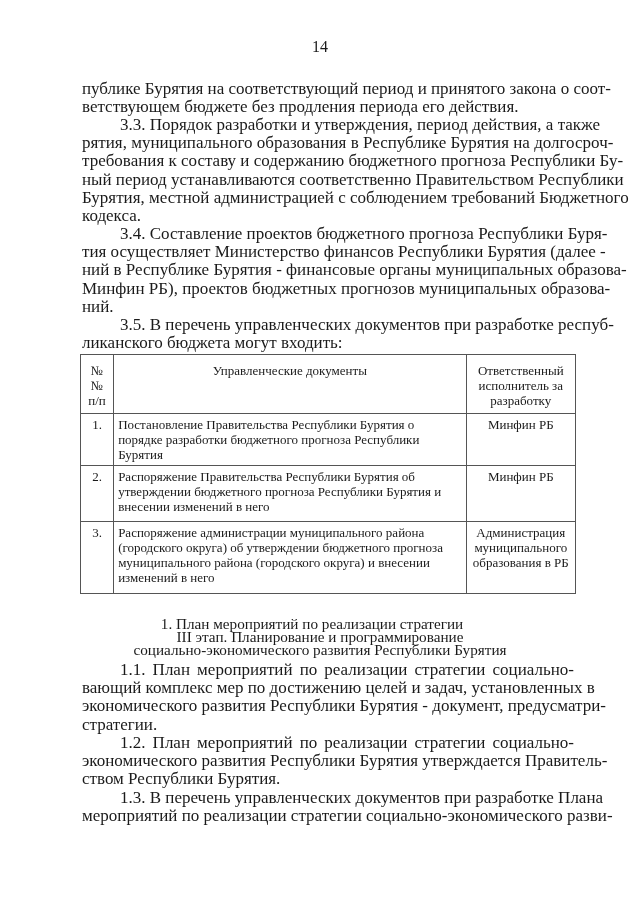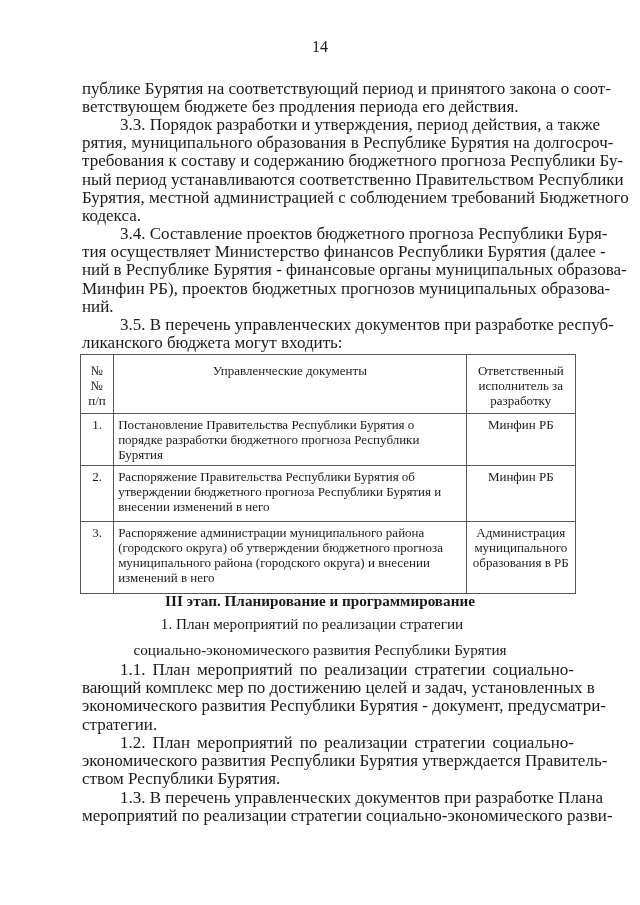--- a/index.html
+++ b/index.html
@@ -66,21 +66,21 @@
     <td class="c3">Минфин РБ</td>
   </tr>
   <tr style="height:72px;">
     <td class="c1">3.</td>
     <td class="c2">Распоряжение администрации муниципального района (городского округа) об утверждении бюджетного прогноза муниципального района (городского округа) и внесении изменений в него</td>
     <td class="c3">Администрация муниципального образования в РБ</td>
   </tr>
 </tbody>
   </table>
 
-<div class="center" style="top:592px;font-weight:bold;">III этап. Планирование и программирование</div>
+<div class="center" style="top:628px;">III этап. Планирование и программирование</div>
 <div class="center" style="top:615px; left:-8px;">1.   План мероприятий по реализации стратегии</div>
 <div class="center" style="top:634px;margin-top:7px;">социально-экономического развития Республики Бурятия</div>
 
 <div class="p" style="top:661px;">
   <span class="line indent">1.1. План мероприятий по реализации стратегии социально-</span>
   <span class="line">вающий комплекс мер по достижению целей и задач, установленных в</span>
   <span class="line">экономического развития Республики Бурятия - документ, предусматри-</span>
   <span class="line last">стратегии.</span>
 </div>
 <div class="p" style="top:734px;">

